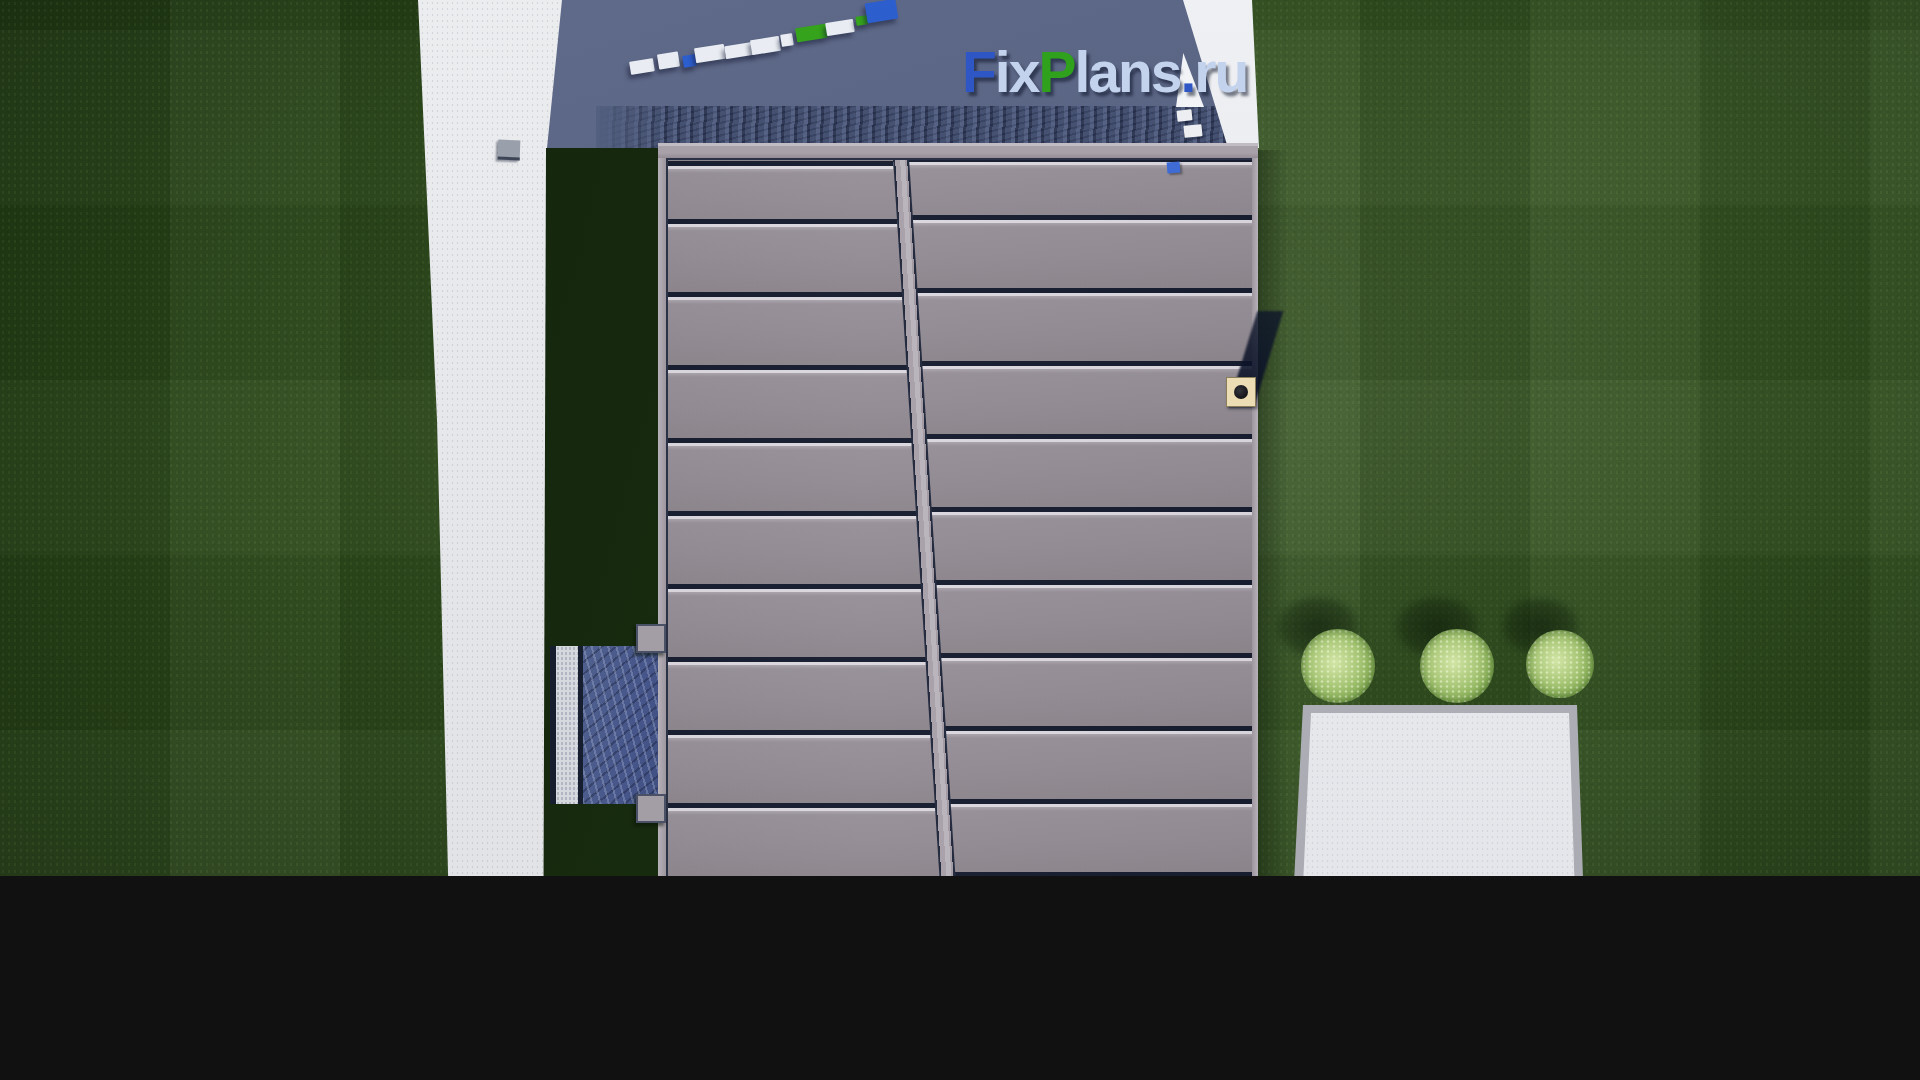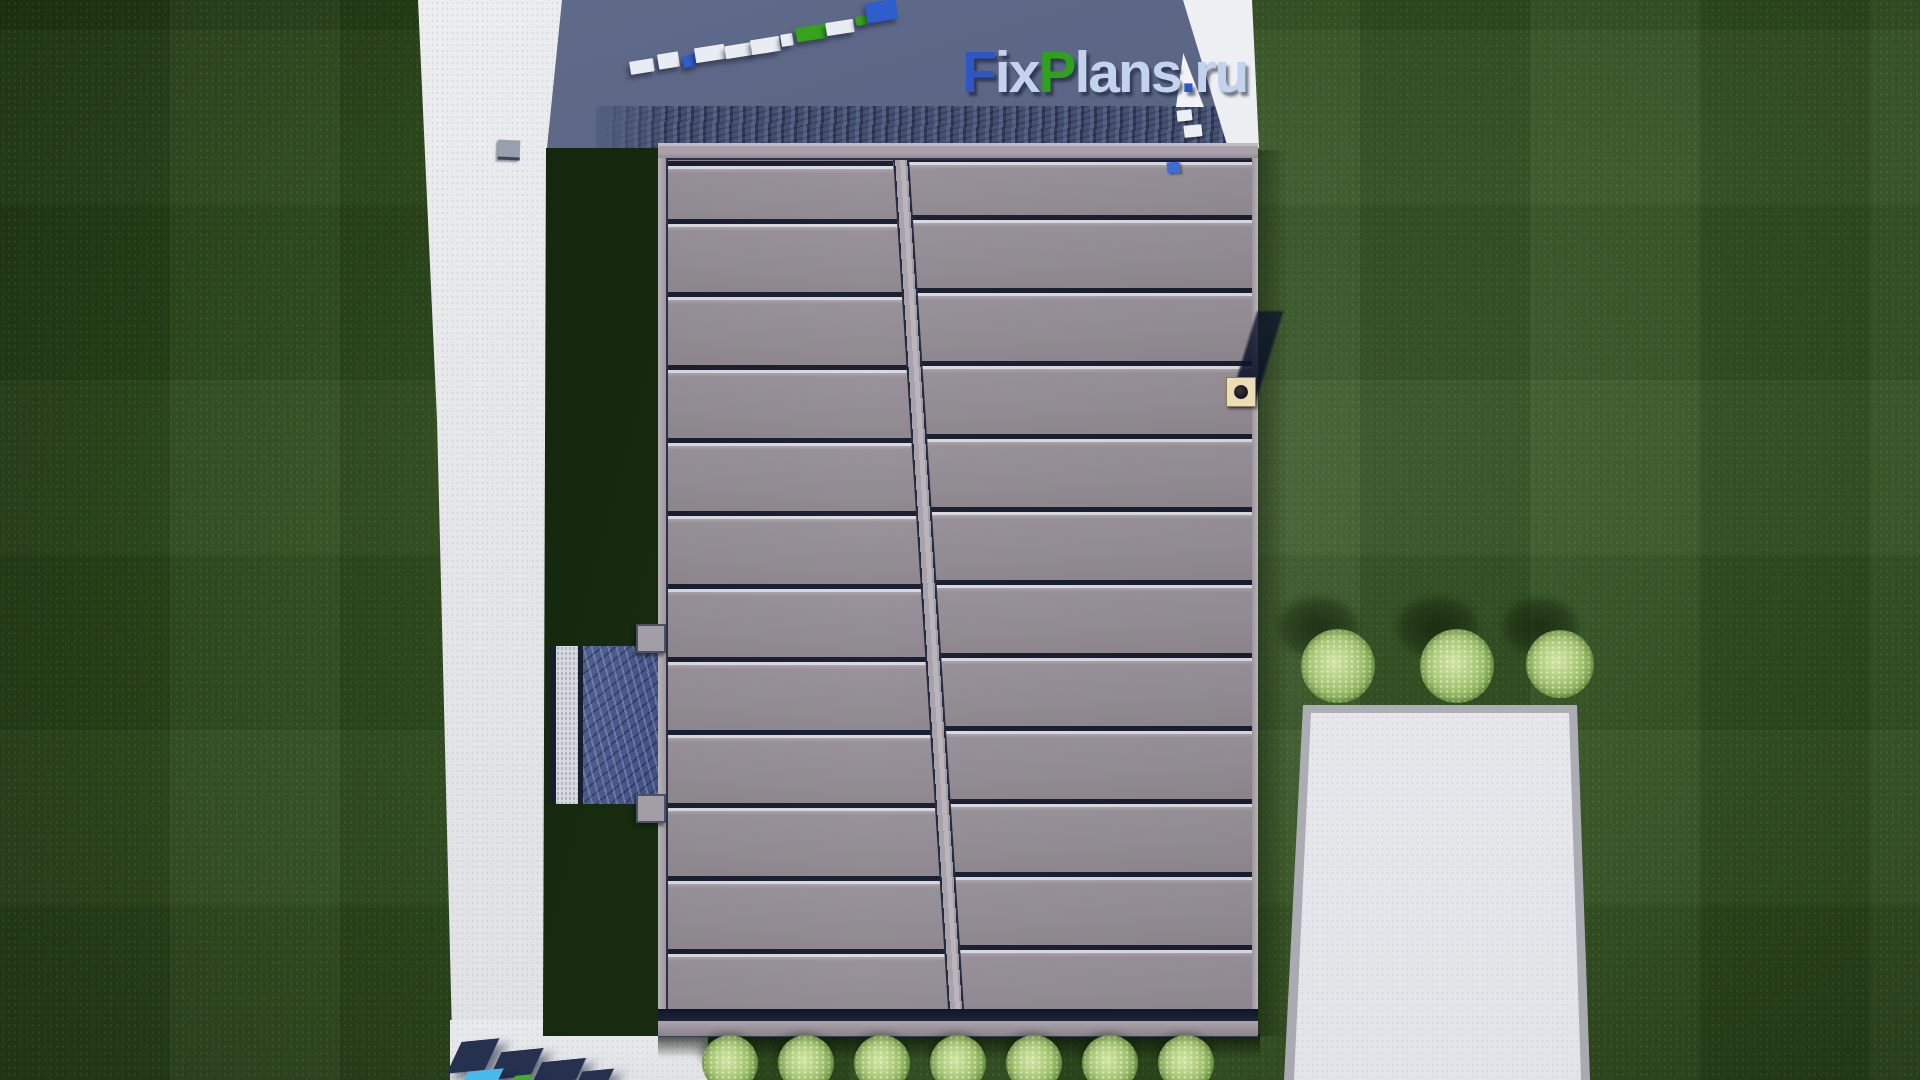--- a/index.html
+++ b/index.html
@@ -1,17 +1,17 @@
 <!DOCTYPE html>
 <html><head>
 <meta charset="utf-8">
 <style>
   html,body{margin:0;padding:0;background:#111;}
   #scene{
-    position:relative;width:1920px;height:1080px;overflow:hidden;
+    position:relative;width:1920px;height:876px;overflow:hidden;
     font-family:"Liberation Sans",sans-serif;
     background:
       radial-gradient(ellipse at 53% 42%, rgba(255,255,225,0.10) 0%, rgba(0,0,0,0) 55%, rgba(8,16,6,0.30) 100%),
       linear-gradient(135deg,#243f16 0%,#2e4b1c 30%,#365424 62%,#2f4d1d 100%);
     text-align: center;
   }
   .abs{position:absolute;}
   
   .grass-noise{
     left:0;top:0;width:1920px;height:1080px;

